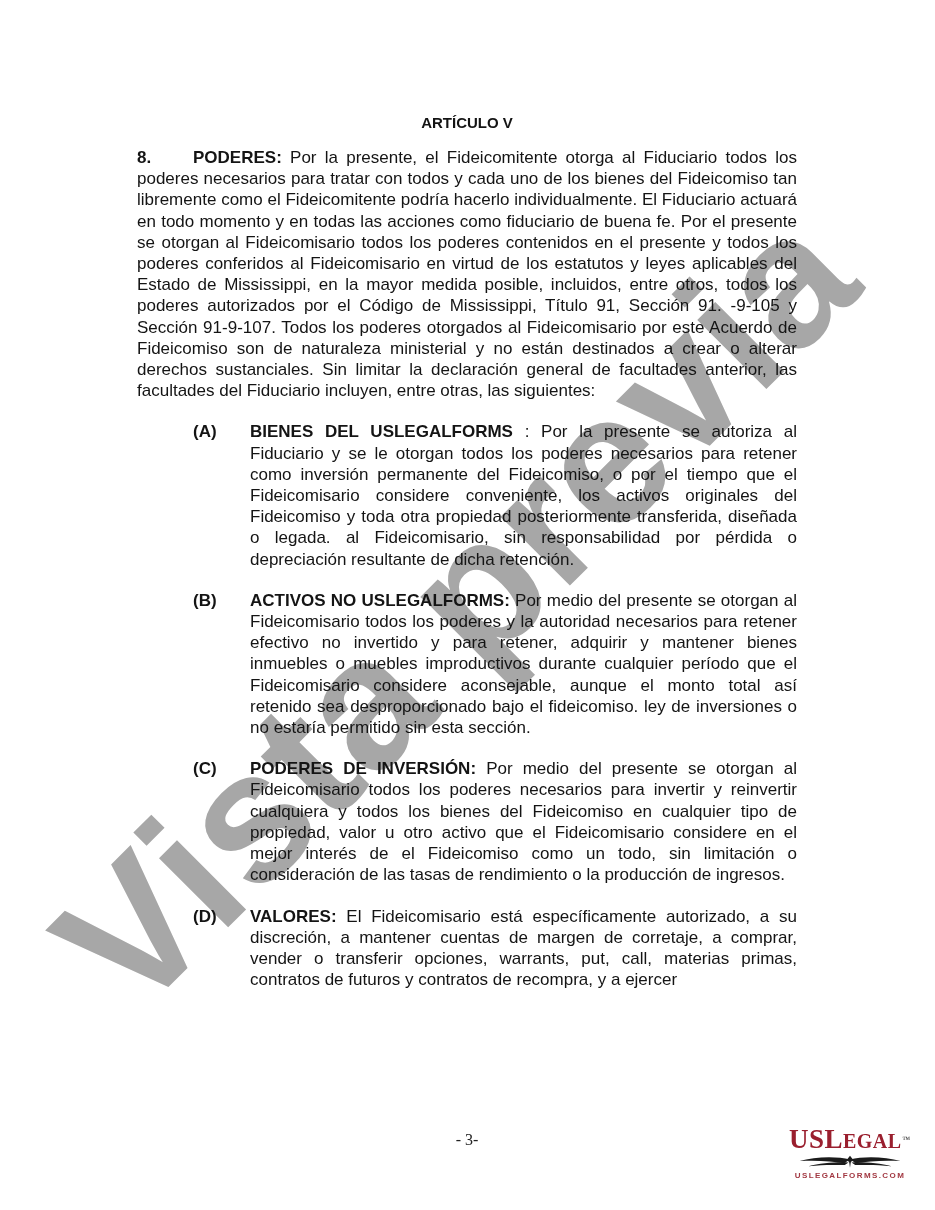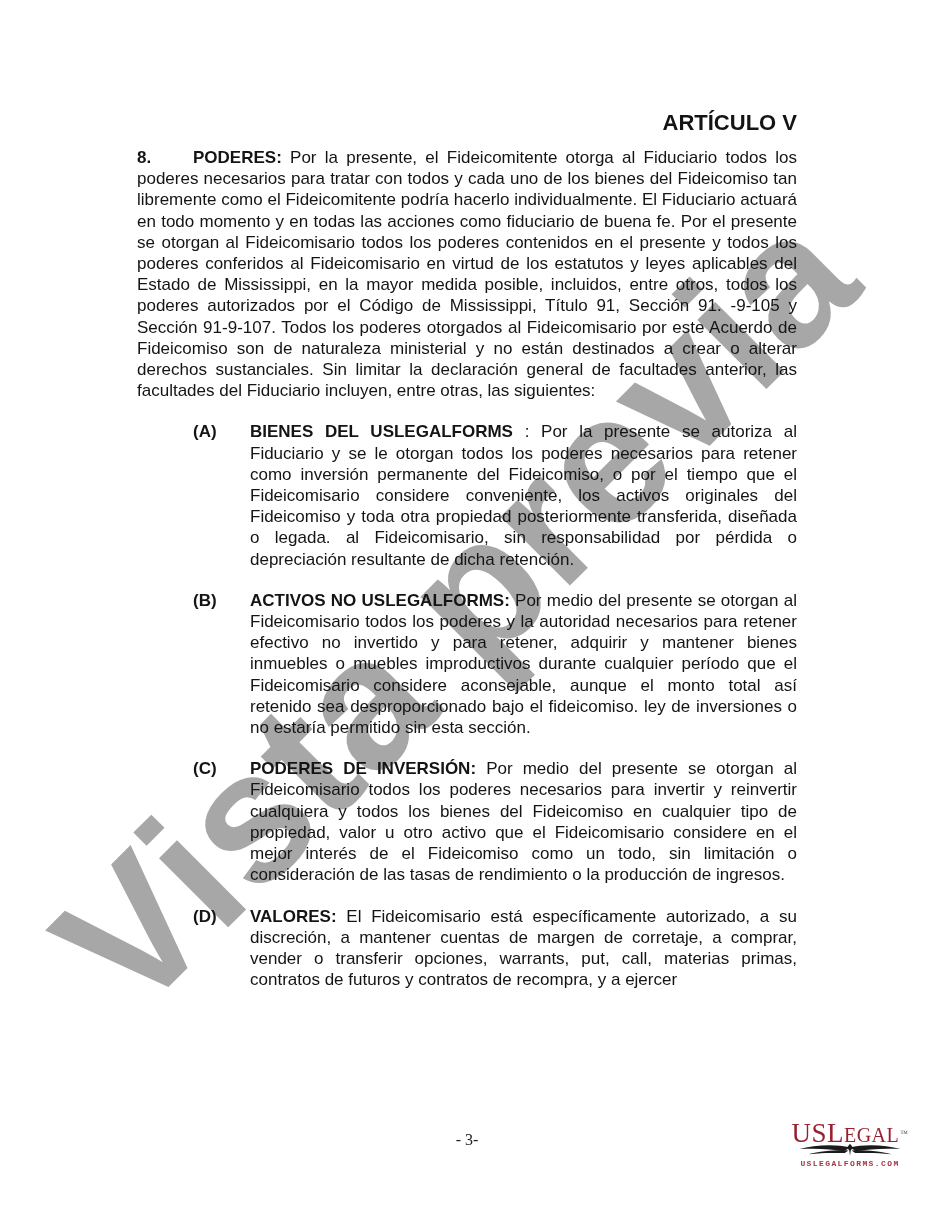--- a/index.html
+++ b/index.html
@@ -36,23 +36,23 @@
   .content {
     position: absolute;
     left: 137px;
     top: 112px;
     width: 660px;
     z-index: 2;
     font-size: 17px;
     line-height: 21.2px;
   }
   .title {
-    text-align: right;
+    text-align: center;
     font-weight: bold;
-    font-size: 22px;
+    font-size: 15px;
     line-height: 21px;
     margin-bottom: 12px;
   }
   .para-main {
     text-align: justify;
     margin: 14px 0 20px 0;
   }
   .para-main .num {
     display: inline-block;
     width: 56px;
@@ -85,40 +85,40 @@
   .logo {
     position: absolute;
     right: 20px;
     top: 1124px;
     width: 130px;
     text-align: center;
     z-index: 2;
   }
   .logo-text {
     font-family: "Liberation Serif", serif;
-    font-weight: normal;
+    font-weight: bold;
     color: #9a1f2e;
-    line-height: 18px;
+    line-height: 30px;
     white-space: nowrap;
     letter-spacing: 0.5px;
   }
   .logo-text .lg { font-size: 27px; }
   .logo-text .sm { font-size: 20px; }
   .logo-text .tm {
     font-size: 8px;
     vertical-align: super;
     margin-left: 1px;
     color: #555555;
   }
   .wings {
     display: block;
     margin: -3px auto 0 auto;
   }
   .logo-site {
-    font-family: Liberation Mono, monospace;
+    font-family: Liberation Sans, sans-serif;
     font-weight: bold;
     font-size: 8px;
     letter-spacing: 1.4px;
     color: #a23842;
     margin-top: 1px;
   }
 </style>
 </head>
 <body>
 

